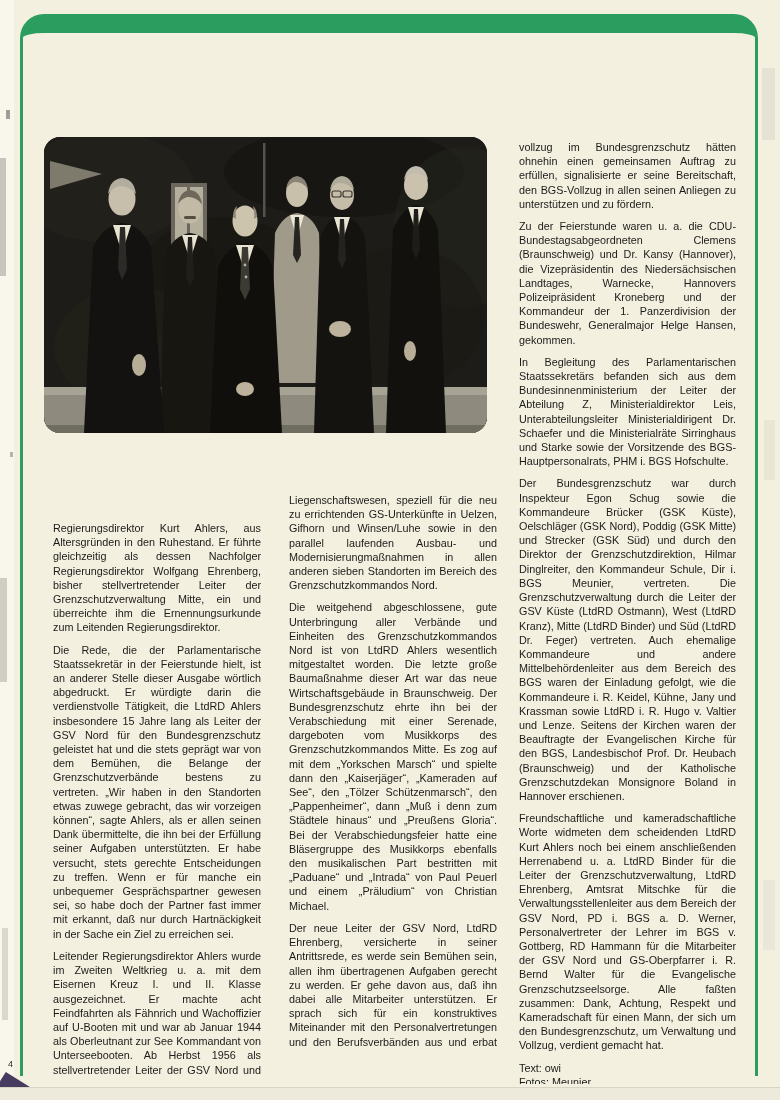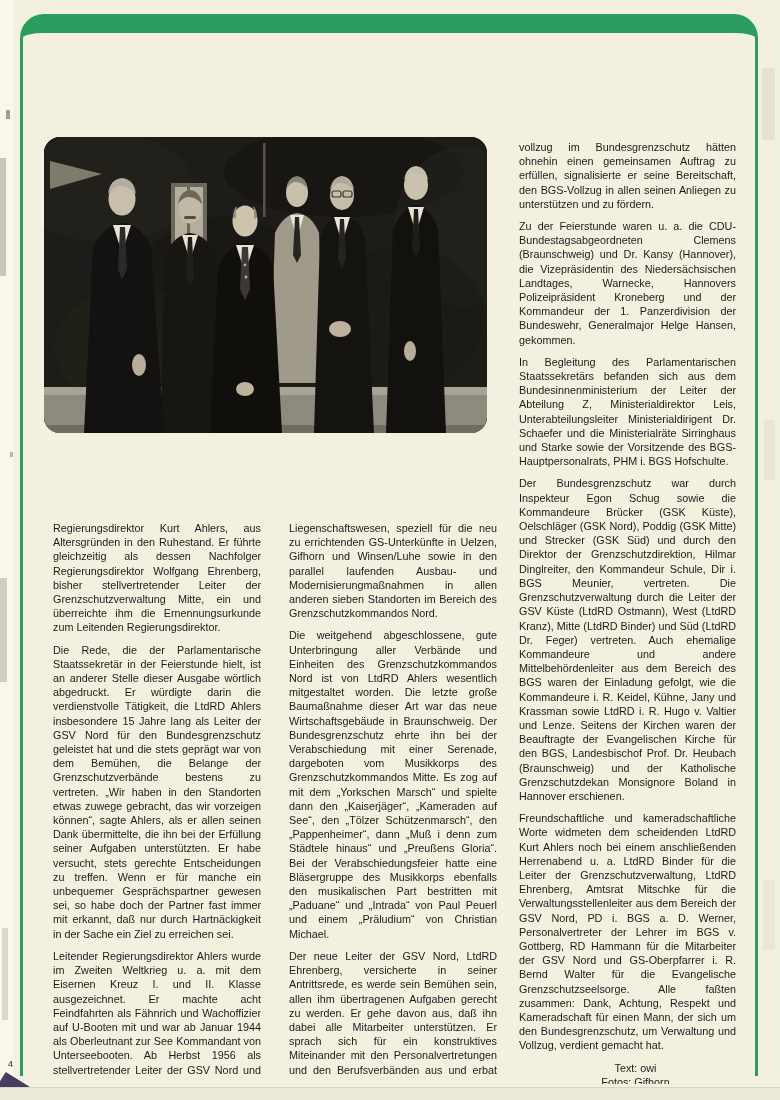--- a/index.html
+++ b/index.html
@@ -43,25 +43,25 @@
 
   
   .caption { position:absolute; left:45px; top:442px; width:441px;
     font-size:11.5px; font-style:italic; line-height:16px; color:#201f1e; }
   .cap1 { text-align:justify; text-align-last:justify; }
 
   
   .col { position:absolute; text-align:justify; font-size:10.8px; line-height:14.2px;
     color:var(--ink); hyphens:auto; -webkit-hyphens:auto; overflow:hidden; }
   .col-left { left:45px;  top:513px; width:224px; height:564px; }
-  .col-mid  { left:281px; top:513px; width:224px; height:564px; }
+  .col-mid  { left:281px; top:485px; width:224px; height:564px; }
   .col-right{ left:519px; top:140px; width:233px; height:944px; }
   .col p.para { margin:8px; }
   .col-right p.para { margin:0 16px 8px 0; }
-  .credits { text-align:center; margin-top:7px; }
+  .credits { text-align:left; margin-top:7px; }
   .credits div { line-height:14.2px; }
 
   .pageno { position:absolute; left:8px; top:1059px; font-size:9px; color:#2c2c2a; }
 </style>
 </head>
 <body>
 
 <div class="page" lang="de">
 
   <div class="edge-white"></div>
@@ -172,21 +172,21 @@
   <div class="col col-right">
     <div>
         <p class="para">vollzug im Bundesgrenzschutz hätten ohnehin einen gemeinsamen Auftrag zu erfüllen, signalisierte er seine Bereitschaft, den BGS-Vollzug in allen seinen Anliegen zu unterstützen und zu fördern.</p>
         <p class="para">Zu der Feierstunde waren u. a. die CDU-Bundestagsabgeordneten Clemens (Braunschweig) und Dr. Kansy (Hannover), die Vizepräsidentin des Niedersächsischen Landtages, Warnecke, Hannovers Polizeipräsident Kroneberg und der Kommandeur der 1. Panzerdivision der Bundeswehr, Generalmajor Helge Hansen, gekommen.</p>
         <p class="para">In Begleitung des Parlamentarischen Staatssekretärs befanden sich aus dem Bundesinnenministerium der Leiter der Abteilung Z, Ministerialdirektor Leis, Unterabteilungsleiter Ministerialdirigent Dr. Schaefer und die Ministerialräte Sirringhaus und Starke sowie der Vorsitzende des BGS-Hauptpersonalrats, PHM i. BGS Hofschulte.</p>
         <p class="para">Der Bundesgrenzschutz war durch Inspekteur Egon Schug sowie die Kommandeure Brücker (GSK Küste), Oelschläger (GSK Nord), Poddig (GSK Mitte) und Strecker (GSK Süd) und durch den Direktor der Grenzschutzdirektion, Hilmar Dinglreiter, den Kommandeur Schule, Dir i. BGS Meunier, vertreten. Die Grenzschutzverwaltung durch die Leiter der GSV Küste (LtdRD Ostmann), West (LtdRD Kranz), Mitte (LtdRD Binder) und Süd (LtdRD Dr. Feger) vertreten. Auch ehemalige Kommandeure und andere Mittelbehördenleiter aus dem Bereich des BGS waren der Einladung gefolgt, wie die Kommandeure i. R. Keidel, Kühne, Jany und Krassman sowie LtdRD i. R. Hugo v. Valtier und Lenze. Seitens der Kirchen waren der Beauftragte der Evangelischen Kirche für den BGS, Landesbischof Prof. Dr. Heubach (Braunschweig) und der Katholische Grenzschutzdekan Monsignore Boland in Hannover erschienen.</p>
         <p class="para">Freundschaftliche und kameradschaftliche Worte widmeten dem scheidenden LtdRD Kurt Ahlers noch bei einem anschließenden Herrenabend u. a. LtdRD Binder für die Leiter der Grenzschutzverwaltung, LtdRD Ehrenberg, Amtsrat Mitschke für die Verwaltungsstellenleiter aus dem Bereich der GSV Nord, PD i. BGS a. D. Werner, Personalvertreter der Lehrer im BGS v. Gottberg, RD Hammann für die Mitarbeiter der GSV Nord und GS-Oberpfarrer i. R. Bernd Walter für die Evangelische Grenzschutzseelsorge. Alle faßten zusammen: Dank, Achtung, Respekt und Kameradschaft für einen Mann, der sich um den Bundesgrenzschutz, um Verwaltung und Vollzug, verdient gemacht hat.</p>
       </div>
     <div class="credits">
       <div>Text: owi</div>
-      <div>Fotos: Gifhorn</div>
+      <div>Fotos: Meunier</div>
     </div>
   </div>
 
   <div class="pageno">4</div>
 
   <div class="corner-dark"></div>
   <div class="bottom-strip"></div>
 
 </div>
 

